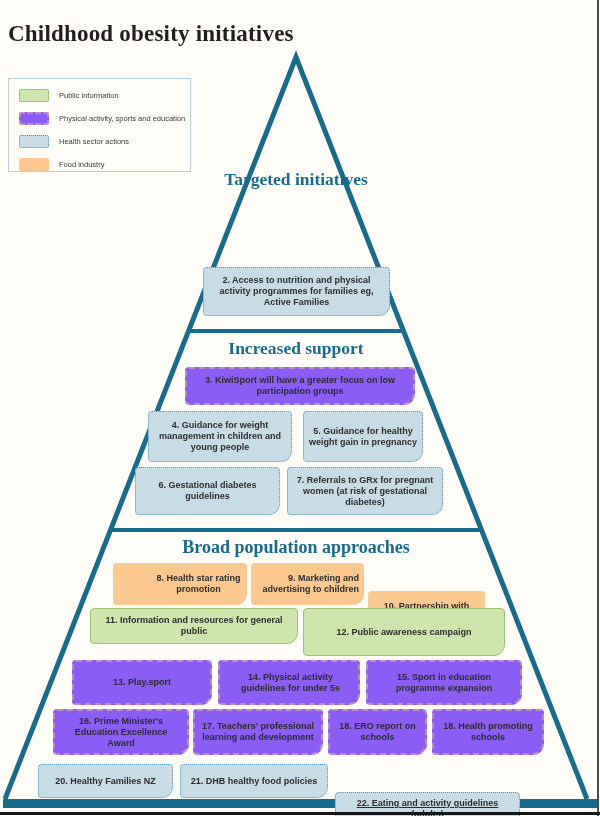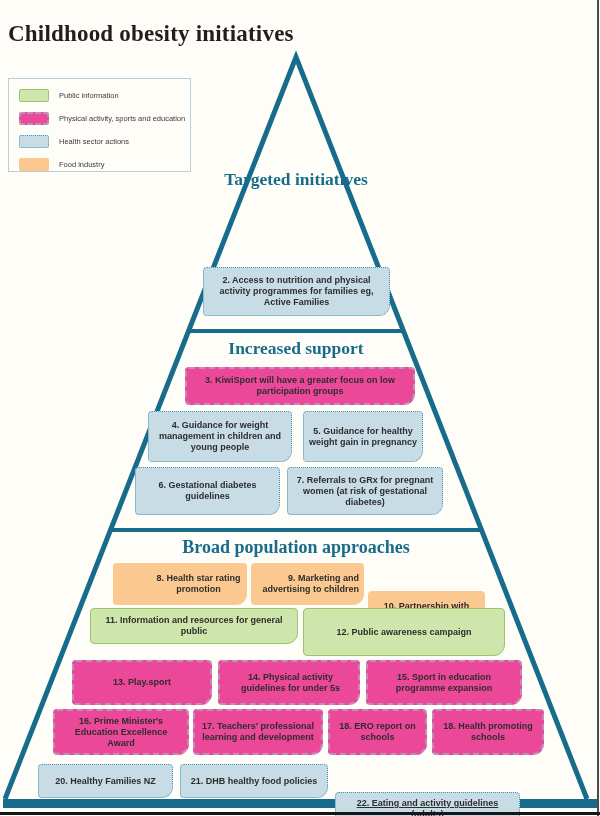--- a/index.html
+++ b/index.html
@@ -27,21 +27,21 @@
     position:absolute;left:8px;top:78px;width:183px;height:94px;
     border:1px solid #b5d0da;background:transparent;
     box-sizing:border-box;
   }
   .legend-row{position:absolute;left:10px;height:14px;display:flex;align-items:center;}
   .legend-row .swatch{width:30px;height:13px;box-sizing:border-box;border-radius:2px;flex:0 0 auto;}
   .legend-row .lg-label{margin-left:10px;font-size:7.5px;color:#3a3a3a;white-space:nowrap;}
 
   
   .cat-public-information{background:#cee6ab;border:1px solid #9cc46c;}
-  .cat-physical-activity{background:#ec4899;border:2px dashed #bf8fbb;}
+  .cat-physical-activity{background:#8b5cf6;border:2px dashed #bf8fbb;}
   .cat-health-sector{background:#c8dce6;border:1.5px dotted #4898b8;}
   .cat-food-industry{background:#fbc98f;border:none;}
 
   
   .pyramid-svg{position:absolute;left:0;top:0;pointer-events:none;}
 
   .tier-heading{
     position:absolute;text-align:center;
     font-family:"Liberation Serif", serif;
     font-weight:bold;color:#176c8c;

